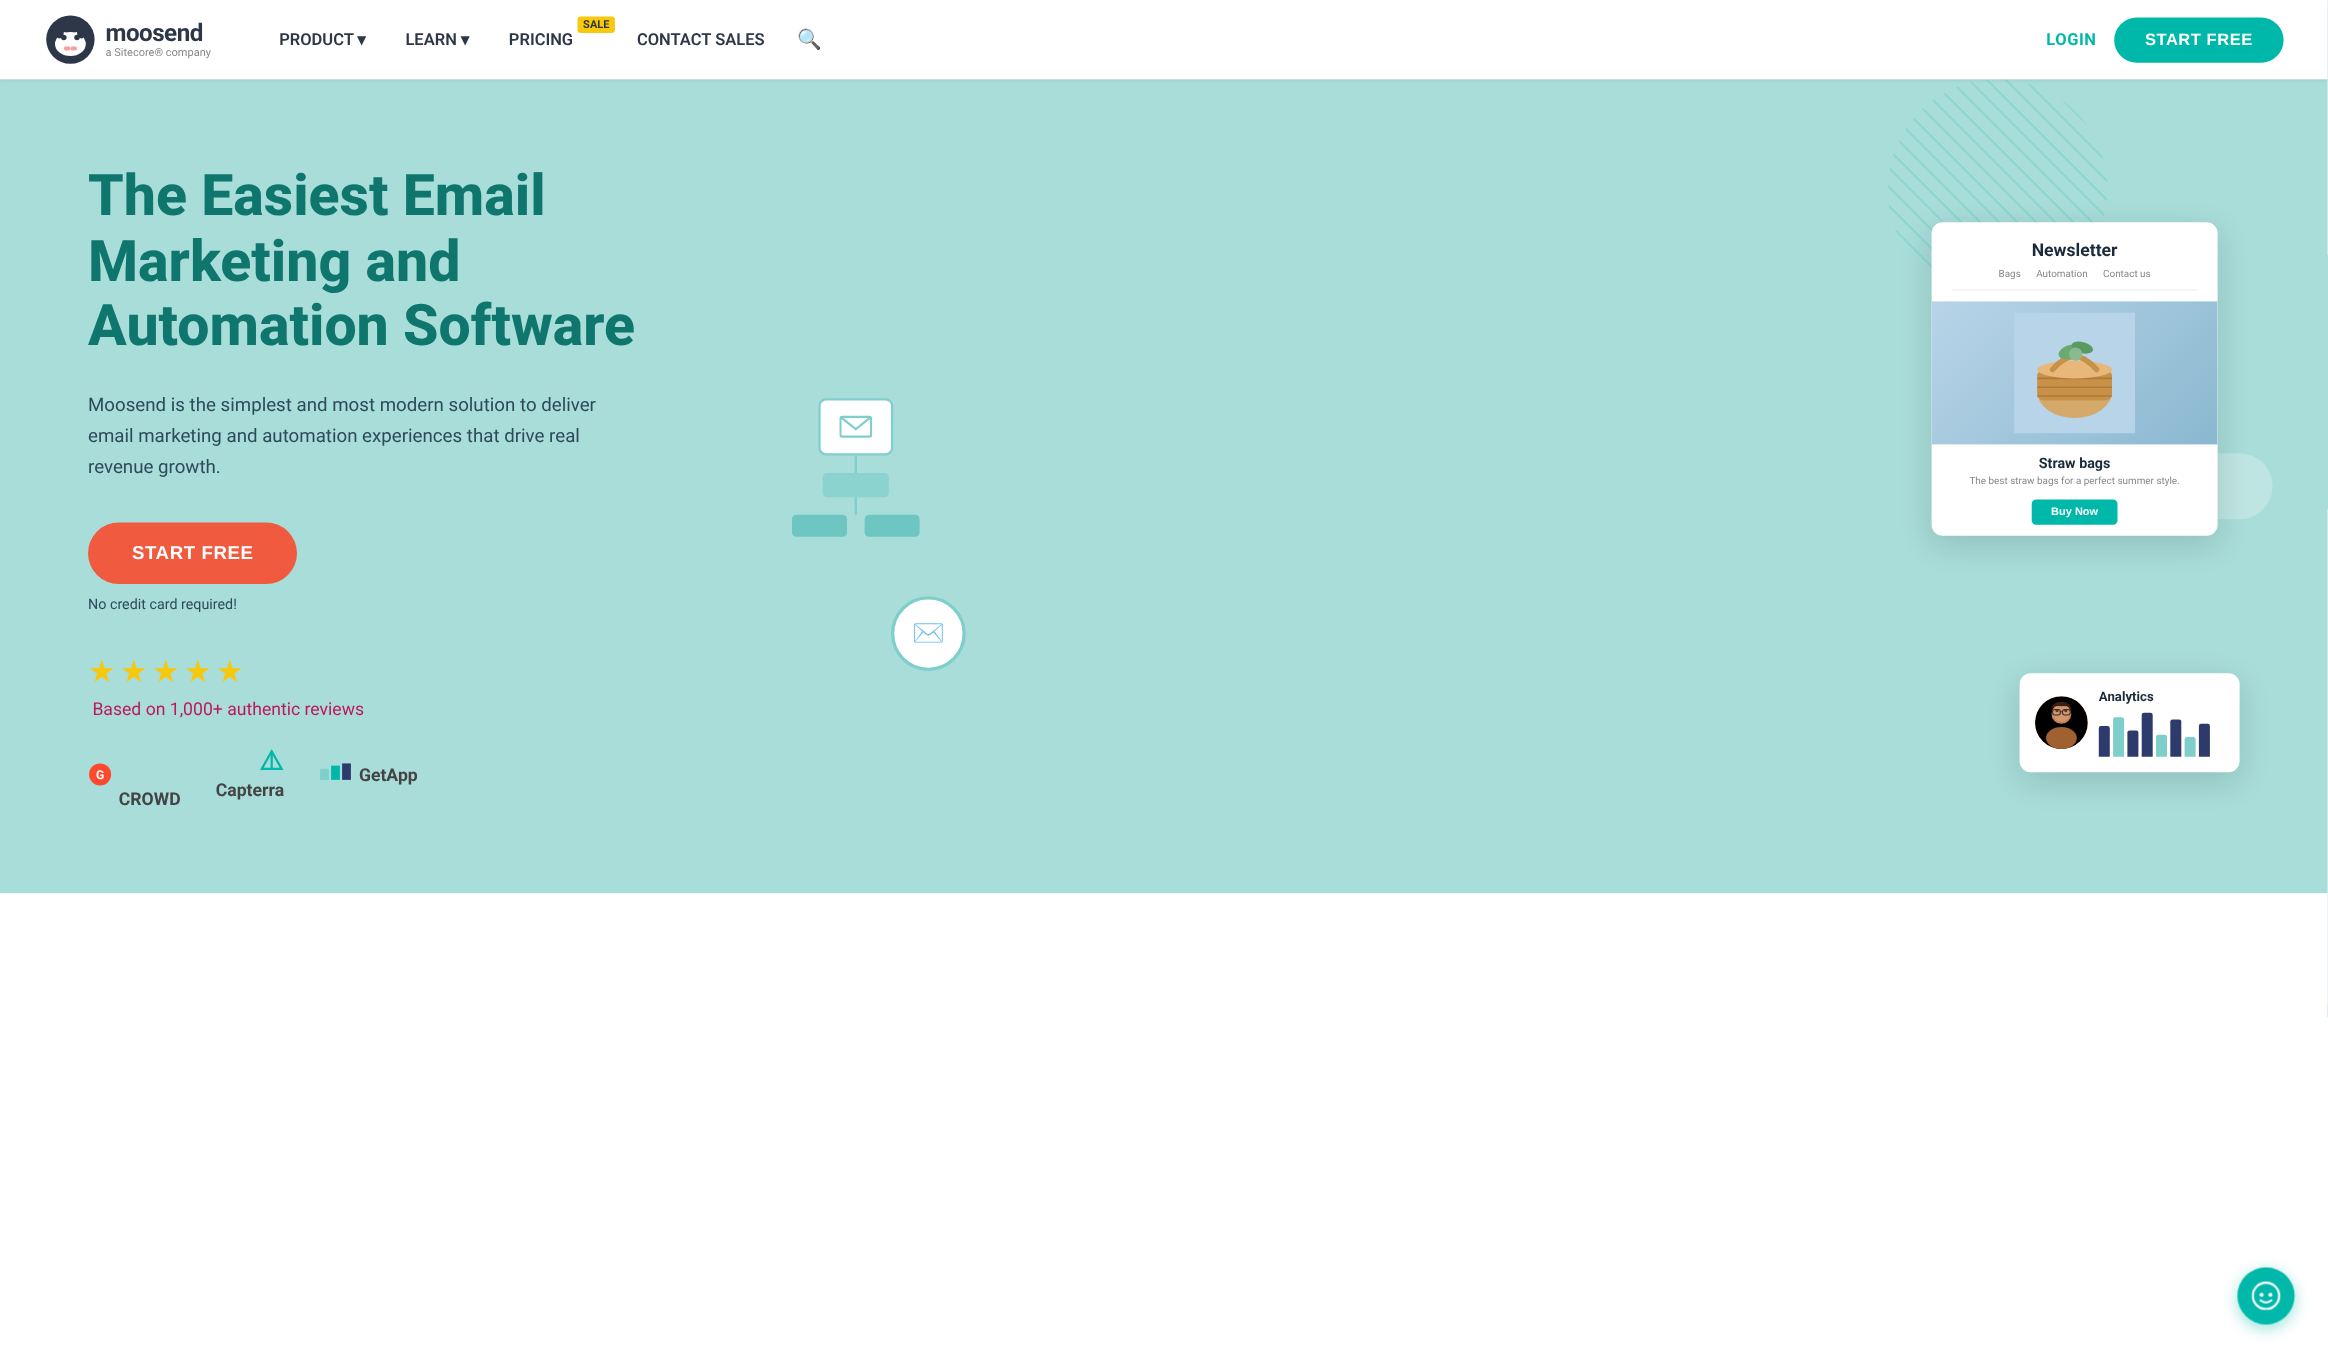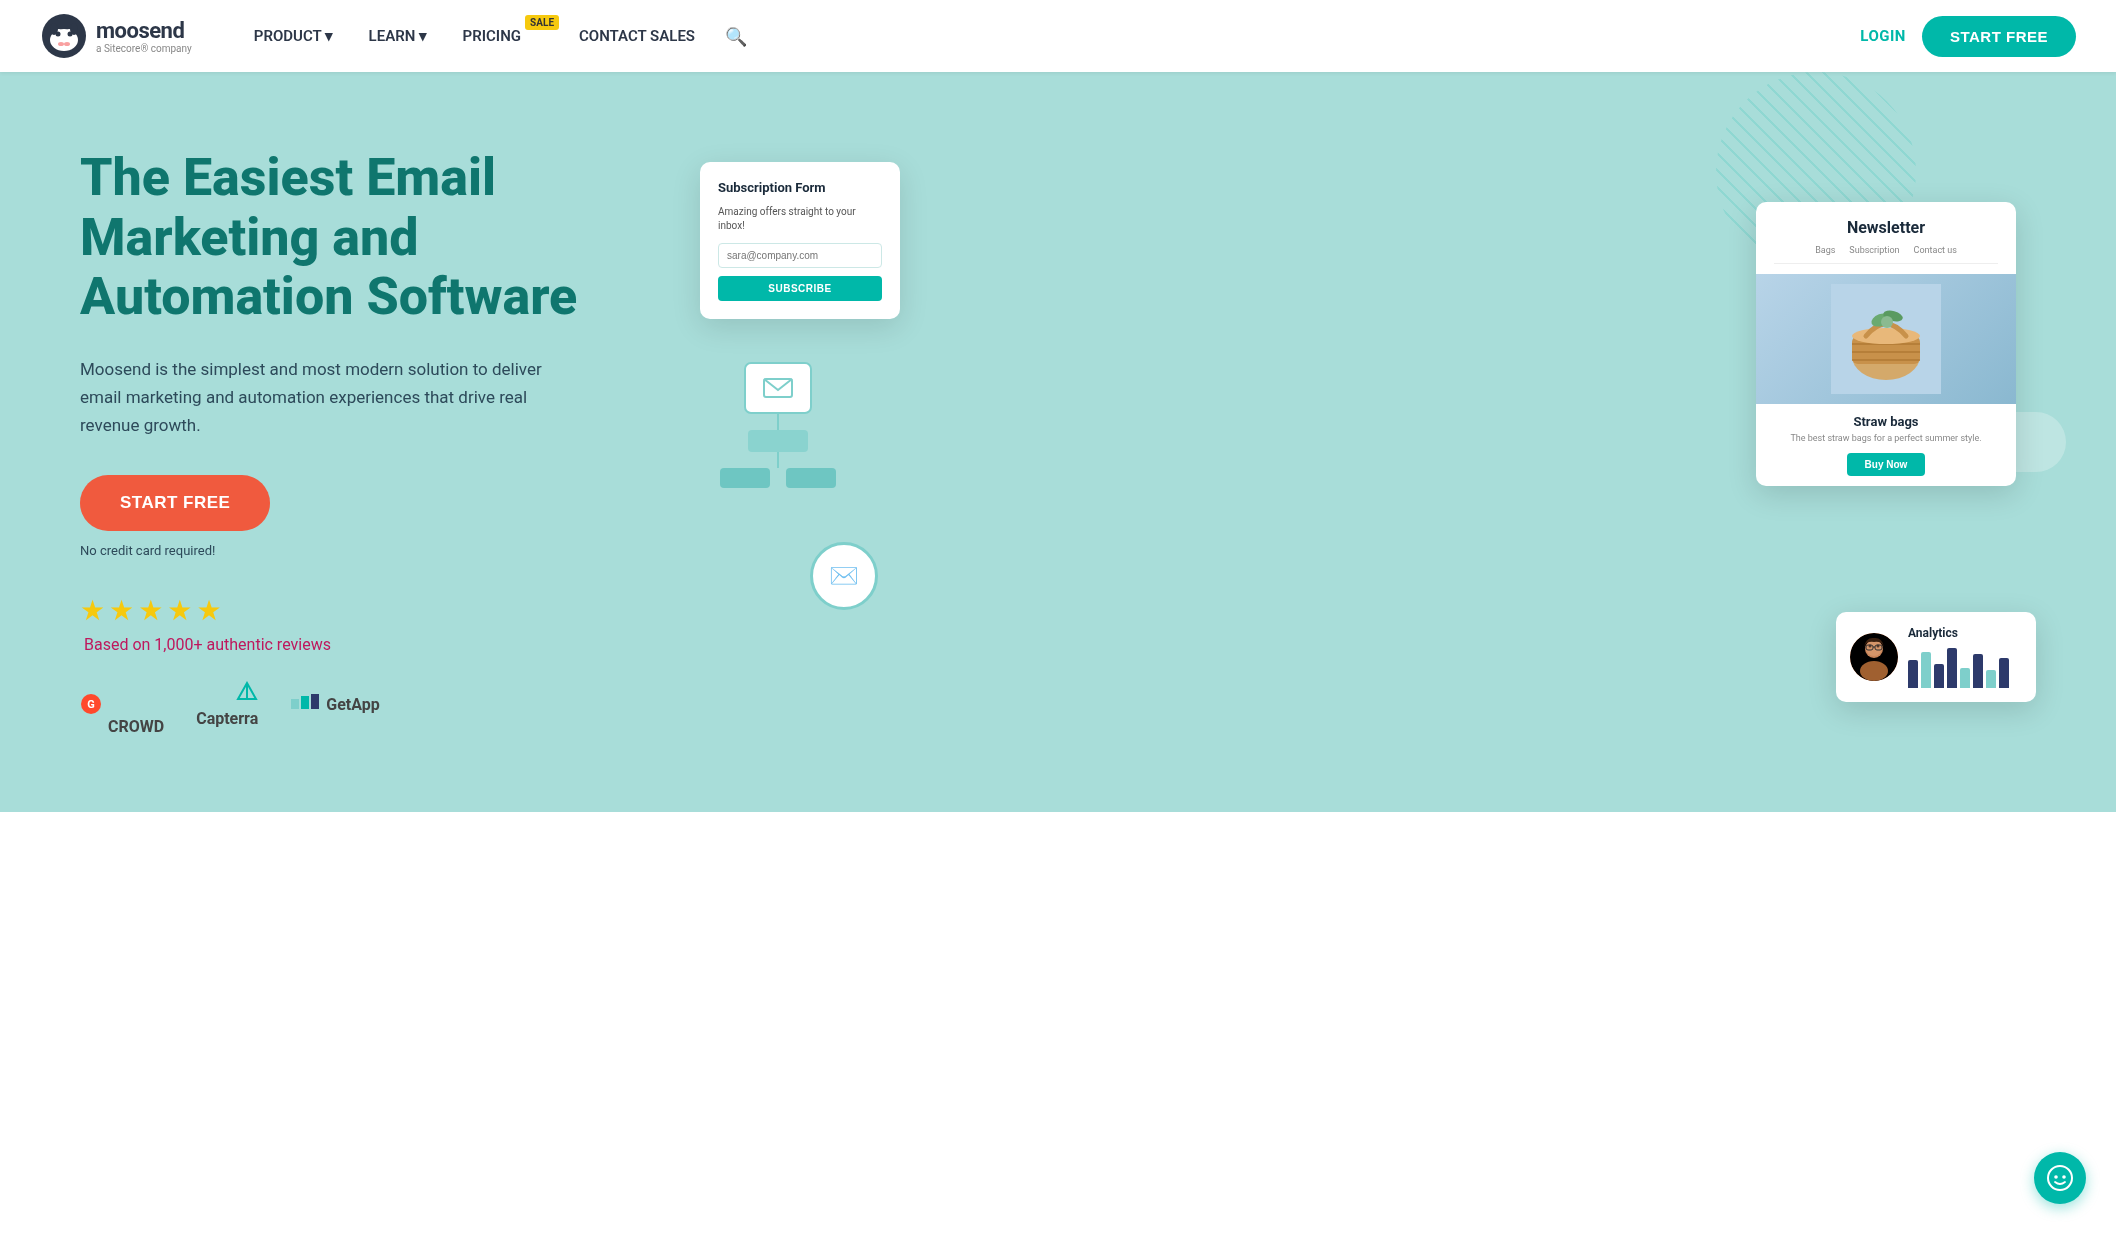--- a/index.html
+++ b/index.html
@@ -544,26 +544,20 @@
           <rect x="11" y="3" width="8" height="13" fill="#00b8a9"></rect>
           <rect x="21" y="1" width="8" height="15" fill="#2d3a6b"></rect>
         </svg>
         <span style="font-size:16px;font-weight:700;color:#444;">GetApp</span>
       </div>
     </div>
   </div>
 
   <div class="hero-right">
 
-    <div class="sub-form-card">
-      <div class="sub-form-title">Subscription Form</div>
-      <div class="sub-form-desc">Amazing offers straight to your inbox!</div>
-      <input class="sub-input" type="email" placeholder="sara@company.com" style="">
-      <button class="sub-btn">SUBSCRIBE</button>
-    </div>
 
     <div class="automation-flow" style="top:220px; left:20px;">
       <div style="display:flex; justify-content:center;">
         <div style="width:68px; height:52px; background:#fff; border:2px solid #7ecfcb; border-radius:7px; display:flex; align-items:center; justify-content:center;">
           <svg width="30" height="24" viewBox="0 0 30 24">
             <rect x="1" y="3" width="28" height="18" rx="2" fill="none" stroke="#7ecfcb" stroke-width="2"></rect>
             <polyline points="1,3 15,14 29,3" fill="none" stroke="#7ecfcb" stroke-width="2"></polyline>
           </svg>
         </div>
       </div>
@@ -580,21 +574,21 @@
 
     <div class="email-icon-circle" style="top:400px; left:110px;">
       ✉️
     </div>
 
     <div class="newsletter-card">
       <div class="newsletter-header">
         <div class="newsletter-title">Newsletter</div>
         <div class="newsletter-nav">
           <span>Bags</span>
-          <span>Subscription</span>
+          <span>Automation</span>
           <span>Contact us</span>
         </div>
       </div>
       <div class="newsletter-img">
 
         <svg width="110" height="110" viewBox="0 0 110 110">
 
           <rect width="110" height="110" fill="#b8d4e8"></rect>
 
           <ellipse cx="55" cy="72" rx="34" ry="24" fill="#d4a96a"></ellipse>

